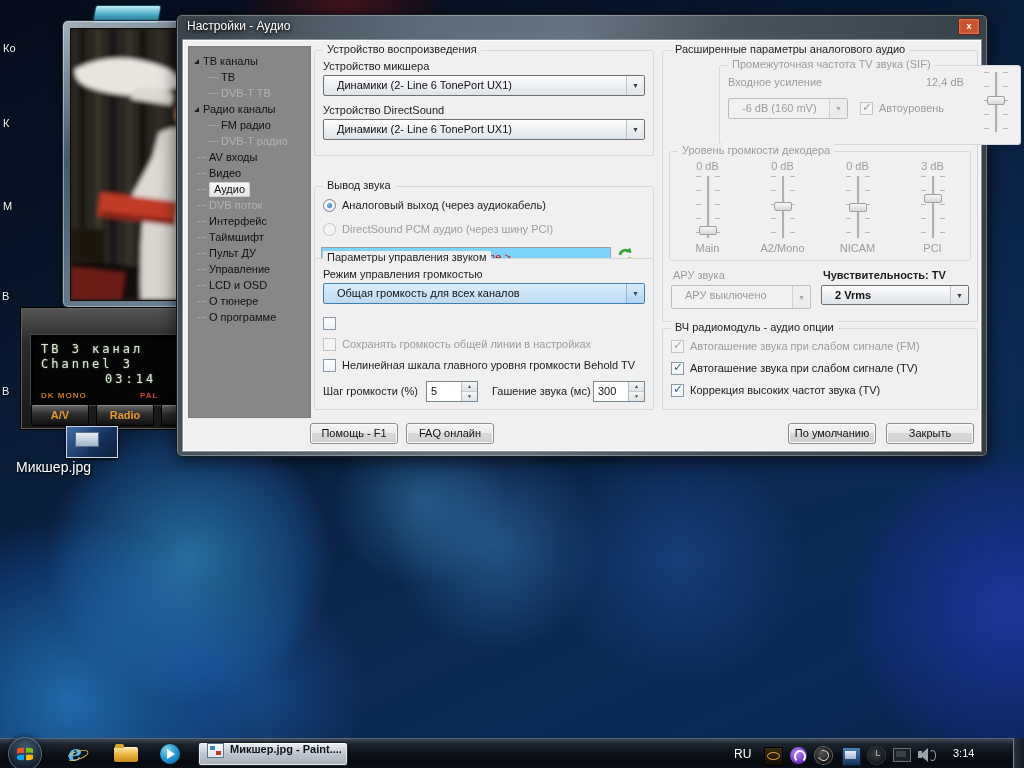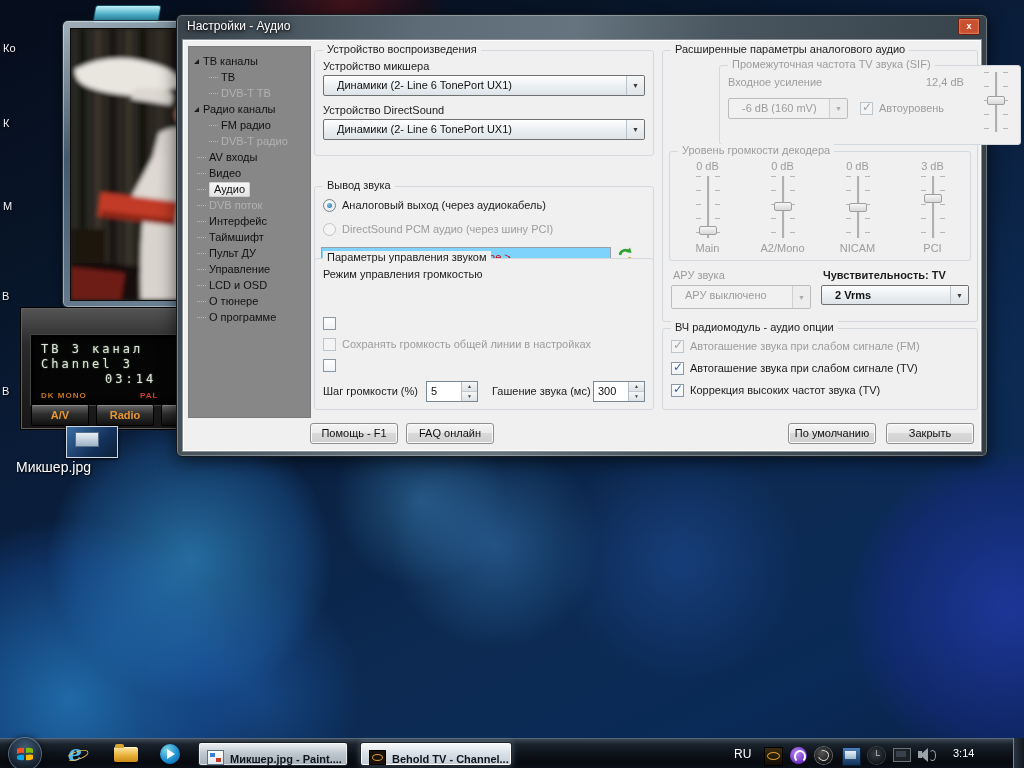--- a/index.html
+++ b/index.html
@@ -131,21 +131,21 @@
   .btn{position:absolute;height:21px;box-sizing:border-box;border:1px solid #8e8e8e;border-radius:3px;
     background:linear-gradient(#f4f4f4,#ebebeb 45%,#d9d9d9 46%,#d0d0d0);text-align:center;line-height:19px;cursor:pointer;
     box-shadow:inset 0 0 0 1px #fbfbfb;}
 
   
   #taskbar{left:0;top:738px;width:1024px;height:30px;
     background:linear-gradient(#3d4854,#1a222c 18%,#0d1219 50%,#070a0f 80%,#0b111a);
     border-top:1px solid rgba(160,190,215,.5);}
   .tbwin{position:absolute;top:3px;height:24px;border-radius:3px;border:1px solid rgba(10,16,22,.9);
     background:linear-gradient(rgba(250,252,254,.95),rgba(215,224,232,.88) 48%,rgba(188,199,209,.88));
-    box-shadow:inset 0 0 0 1px rgba(255,255,255,.65);display:flex;align-items:flex-end;gap:6px;padding:0 8px;box-sizing:border-box;
+    box-shadow:inset 0 0 0 1px rgba(255,255,255,.65);display:flex;align-items:flex-start;gap:6px;padding:0 8px;box-sizing:border-box;
     font-size:11px;color:#0d141b;font-weight:bold;white-space:nowrap;overflow:hidden;cursor:pointer;}
   .tbwin.active{background:linear-gradient(rgba(255,255,255,.98),rgba(228,236,243,.95) 48%,rgba(205,216,226,.95));
     box-shadow:inset 0 0 0 1px #fff,0 0 6px rgba(180,220,255,.35);}
   .trayico{position:absolute;top:746px;width:17px;height:17px;cursor:pointer;}
   #traytime{color:#fff;font-size:11px;}
   #traylang{color:#fff;font-size:12px;cursor:pointer;}
   #showdesk{left:1013px;top:738px;width:11px;height:30px;background:linear-gradient(90deg,#2a3442,#11161d);
     border-left:1px solid rgba(200,220,240,.55);cursor:pointer;}
 </style>
 </head>
@@ -267,24 +267,26 @@
         <path d="M5 9 A5.5 5.5 0 0 1 14 5.5" fill="none" stroke="#2fa32f" stroke-width="2.6"></path>
         <path d="M15 1.5 L16.5 7 L11 6 Z" fill="#2fa32f"></path>
         <path d="M15 11 A5.5 5.5 0 0 1 6 14.5" fill="none" stroke="#d9a514" stroke-width="2.6"></path>
         <path d="M5 18.5 L3.5 13 L9 14 Z" fill="#d9a514"></path>
       </svg>
     </div>
 
     <div class="group abs" style="left:131px;top:218px;width:338px;height:150px;">
       <div class="gtitle">Параметры управления звуком</div>
       <div class="lbl" style="left:8px;top:9px;">Режим управления громкостью</div>
+      <div class="combo focus" style="left:8px;top:24px;width:322px;"><span>Общая громкость для всех каналов</span><span class="arr">▼</span></div>
       <div class="cbox" style="left:8px;top:58px;"></div>
       <div class="cbox dis" style="left:8px;top:79px;"></div>
       <div class="lbl dis" style="left:27px;top:79px;">Сохранять громкость общей линии в настройках</div>
       <div class="cbox" style="left:8px;top:100px;"></div>
+      <div class="lbl" style="left:27px;top:100px;">Нелинейная шкала главного уровня громкости Behold TV</div>
       <div class="lbl" style="left:8px;top:126px;">Шаг громкости (%)</div>
       <div class="spin" style="left:111px;top:122px;">
         <span class="val">5</span>
         <span class="btns">
             <div>▲</div>
             <div>▼</div>
           </span>
       </div>
       <div class="lbl" style="left:177px;top:126px;">Гашение звука (мс)</div>
       <div class="spin" style="left:278px;top:122px;">
@@ -418,26 +420,20 @@
     <span style="position:absolute;left:7px;top:5px;width:0;height:0;border-left:8px solid #fff;border-top:5px solid transparent;border-bottom:5px solid transparent;"></span>
   </div>
 
   <div class="tbwin" style="left:198px;width:150px;">
     <span style="display:inline-block;width:15px;height:13px;background:linear-gradient(#fdfdfd,#dfe6ec);border:1px solid #5a748c;position:relative;flex:none;">
       <span style="position:absolute;left:2px;top:2px;width:5px;height:4px;background:#3a7fd0;"></span>
       <span style="position:absolute;right:2px;bottom:2px;width:5px;height:4px;background:#c23a28;"></span>
     </span>
     <span>Микшер.jpg - Paint....</span>
   </div>
-  <div class="tbwin active" style="left:360px;width:152px;">
-    <span style="display:inline-block;width:15px;height:13px;background:#1a1206;border:1px solid #000;position:relative;flex:none;">
-      <span style="position:absolute;left:2px;top:3px;width:9px;height:5px;border:1.5px solid #d89a35;border-radius:50%;"></span>
-    </span>
-    <span>Behold TV - Channel...</span>
-  </div>
 
   <div id="traylang" class="abs" style="left:734px;top:8px;">RU</div>
   <div class="trayico" style="left:764px;top:8px;background:linear-gradient(#3a2c10,#120c04);border:1px solid #000;">
     <span style="position:absolute;left:2px;top:4px;width:11px;height:6px;border:1.5px solid #d89a35;border-radius:50%;display:block;"></span>
   </div>
   <div class="trayico" style="left:790px;top:8px;border-radius:50%;background:radial-gradient(circle at 40% 35%,#b489f0,#6d2fc4 70%);">
     <span style="position:absolute;left:4px;top:3px;width:8px;height:9px;border:2px solid #fff;border-radius:50%;border-bottom-color:transparent;display:block;"></span>
   </div>
   <div class="trayico" style="left:815px;top:8px;border-radius:50%;background:radial-gradient(circle at 40% 35%,#555,#111 75%);box-shadow:0 0 0 1px #666;">
     <span style="position:absolute;left:3px;top:3px;width:9px;height:9px;border:1.5px solid #cfcfcf;border-radius:50%;border-left-color:transparent;display:block;transform:rotate(25deg);"></span>

